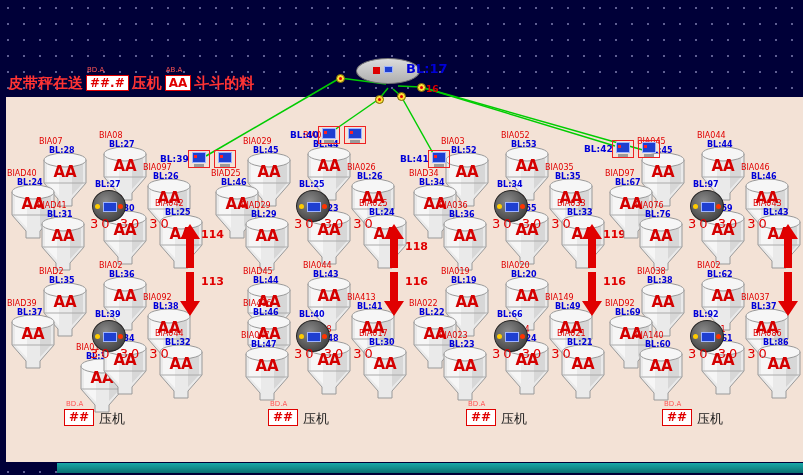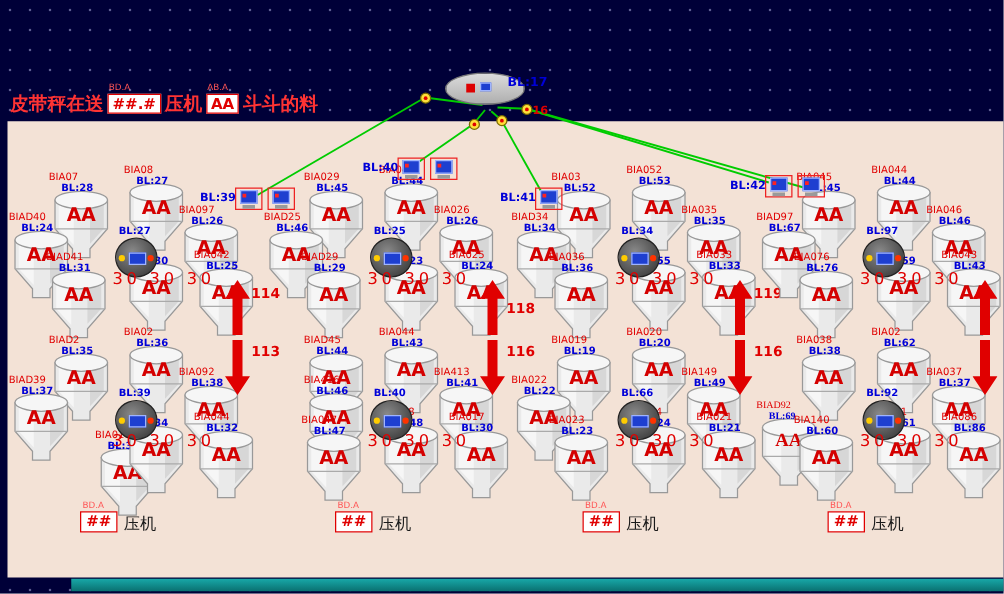--- a/index.html
+++ b/index.html
@@ -10,21 +10,21 @@
     background-size:16px 16px; overflow:hidden; }
   .panel { position:absolute; left:6px; top:97px; width:797px; height:365px; background:#f3e2d6; }
   #wires { position:absolute; left:0; top:0; width:803px; height:475px; pointer-events:none; }
   #wires line { stroke:#00cc00; stroke-width:1.5; }
   .title { position:absolute; left:8px; top:74px; color:#ff3333; font-size:15px; font-weight:bold; white-space:nowrap; z-index:5; }
   .tbox { position:relative; display:inline-block; background:#ffffff; border:1px solid #e00000; color:#e00000; padding:0 3px; font-size:12px; margin:0 3px; vertical-align:1px; }
   .tboxtag { position:absolute; left:0; top:-10px; font-size:7px; color:#ff5555; font-weight:normal; }
   .ellipse { position:absolute; left:356px; top:58px; width:64px; height:26px; background:linear-gradient(#dcdcdc,#aeaeae); border:1px solid #777; border-radius:50%; }
   .emark-r { position:absolute; left:16px; top:8px; width:7px; height:7px; background:#dd0000; }
   .emark-b { position:absolute; left:27px; top:7px; width:9px; height:7px; background:#1e3fd0; border:1px solid #9fb4ff; }
-  .elabel { position:absolute; left:392px; top:61px; color:#0000d8; font-size:10px; font-weight:bold; z-index:6;padding-left:14px; }
+  .elabel { position:absolute; left:392px; top:61px; color:#0000d8; font-size:13px; font-weight:bold; z-index:6;padding-left:14px; }
   .enum { position:absolute; left:426px; top:84px; color:#e00000; font-size:9px; font-weight:bold; z-index:6; }
   .node { position:absolute; width:9px; height:9px; border-radius:50%; background:#ffdf3a; border:1px solid #7a6a00; z-index:6; }
   .node i { position:absolute; left:2px; top:2px; width:3px; height:3px; border-radius:50%; background:#e00000; display:block; }
   .mon { position:absolute; width:22px; height:18px; border:1px solid #ee2222; z-index:6; }
   .mon .scr { position:absolute; left:3px; top:1px; width:14px; height:11px; background:#1e3fd0; border:1px solid #9fb4ff; display:block; }
   .mon .dot { position:absolute; left:5px; top:4px; width:3px; height:3px; background:#ff2222; display:block; }
   .mon .base { position:absolute; left:5px; top:13px; width:10px; height:3px; background:#9a9a9a; display:block; }
   .monlabel { position:absolute; color:#0000d8; font-size:9px; font-weight:bold; z-index:6; white-space:nowrap; }
   .silo { position:absolute; width:46px; height:58px; }
   .silo .stag { position:absolute; left:-3px; top:-13px; font-size:8px; color:#e00000; white-space:nowrap; }
@@ -561,21 +561,21 @@
         <line x1="2" y1="33" x2="44" y2="33" stroke="#aaaaaa"></line>
         <ellipse cx="23" cy="10" rx="21" ry="7" fill="#f6f6f6" stroke="#999"></ellipse>
       </svg><span class="stag">BIA038</span><span class="sbl">BL:38</span><span class="saa">AA</span></div>
     <div class="silo" style="left: 700px; top: 274px;"><svg width="46" height="58" viewBox="0 0 46 58">
         <path d="M2 10 L2 33 L16 49 L16 56 L30 56 L30 49 L44 33 L44 10 Z" fill="#eaeaea" stroke="#999"></path>
         <path d="M5 11 L5 33 L17 46 L17 12 Z" fill="#ffffff" opacity="0.55"></path>
         <path d="M41 11 L41 33 L30 45 L30 13 Z" fill="#c9c9c9" opacity="0.6"></path>
         <line x1="2" y1="33" x2="44" y2="33" stroke="#aaaaaa"></line>
         <ellipse cx="23" cy="10" rx="21" ry="7" fill="#f6f6f6" stroke="#999"></ellipse>
       </svg><span class="stag">BIA02</span><span class="sbl">BL:62</span><span class="saa">AA</span></div>
-    <div class="silo" style="left: 608px; top: 332px; font-family: Liberation Serif, serif;"><svg width="46" height="58" viewBox="0 0 46 58">
+    <div class="silo" style="left: 608px; top: 312px;"><svg width="46" height="58" viewBox="0 0 46 58">
         <path d="M2 10 L2 33 L16 49 L16 56 L30 56 L30 49 L44 33 L44 10 Z" fill="#eaeaea" stroke="#999"></path>
         <path d="M5 11 L5 33 L17 46 L17 12 Z" fill="#ffffff" opacity="0.55"></path>
         <path d="M41 11 L41 33 L30 45 L30 13 Z" fill="#c9c9c9" opacity="0.6"></path>
         <line x1="2" y1="33" x2="44" y2="33" stroke="#aaaaaa"></line>
         <ellipse cx="23" cy="10" rx="21" ry="7" fill="#f6f6f6" stroke="#999"></ellipse>
       </svg><span class="stag">BIAD92</span><span class="sbl">BL:69</span><span class="saa">AA</span></div>
     <div class="silo" style="left: 744px; top: 306px;"><svg width="46" height="58" viewBox="0 0 46 58">
         <path d="M2 10 L2 33 L16 49 L16 56 L30 56 L30 49 L44 33 L44 10 Z" fill="#eaeaea" stroke="#999"></path>
         <path d="M5 11 L5 33 L17 46 L17 12 Z" fill="#ffffff" opacity="0.55"></path>
         <path d="M41 11 L41 33 L30 45 L30 13 Z" fill="#c9c9c9" opacity="0.6"></path>

